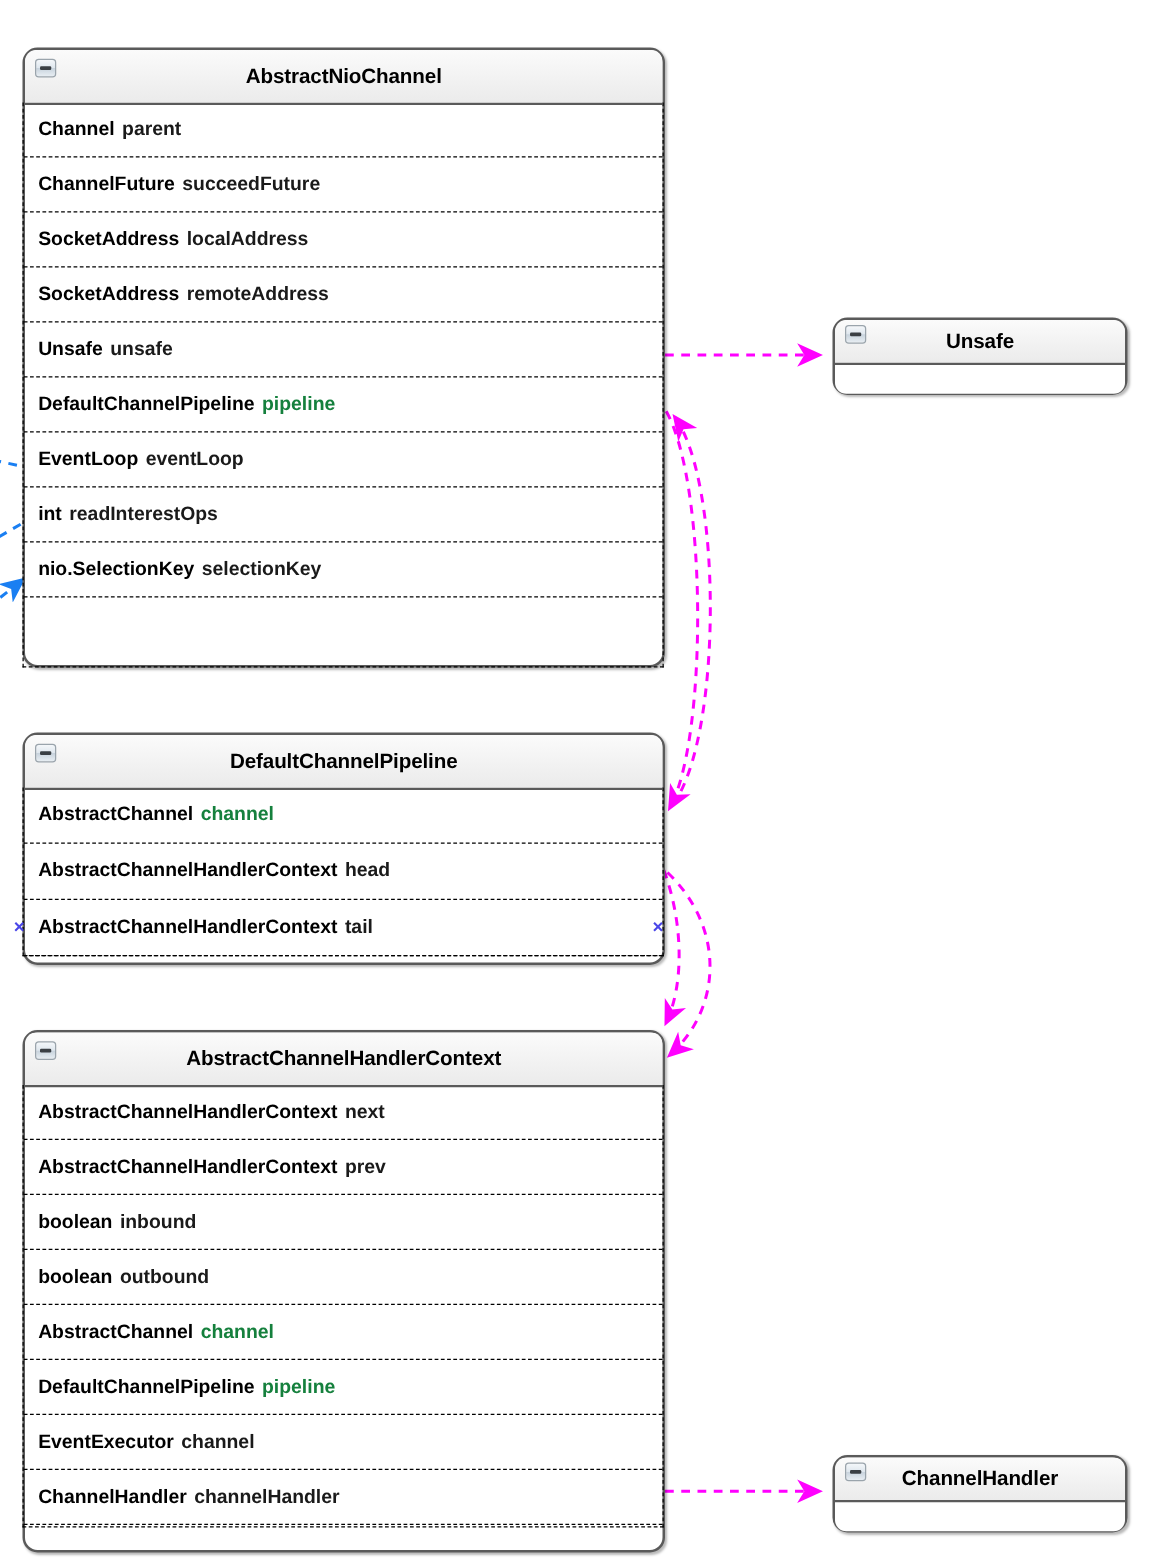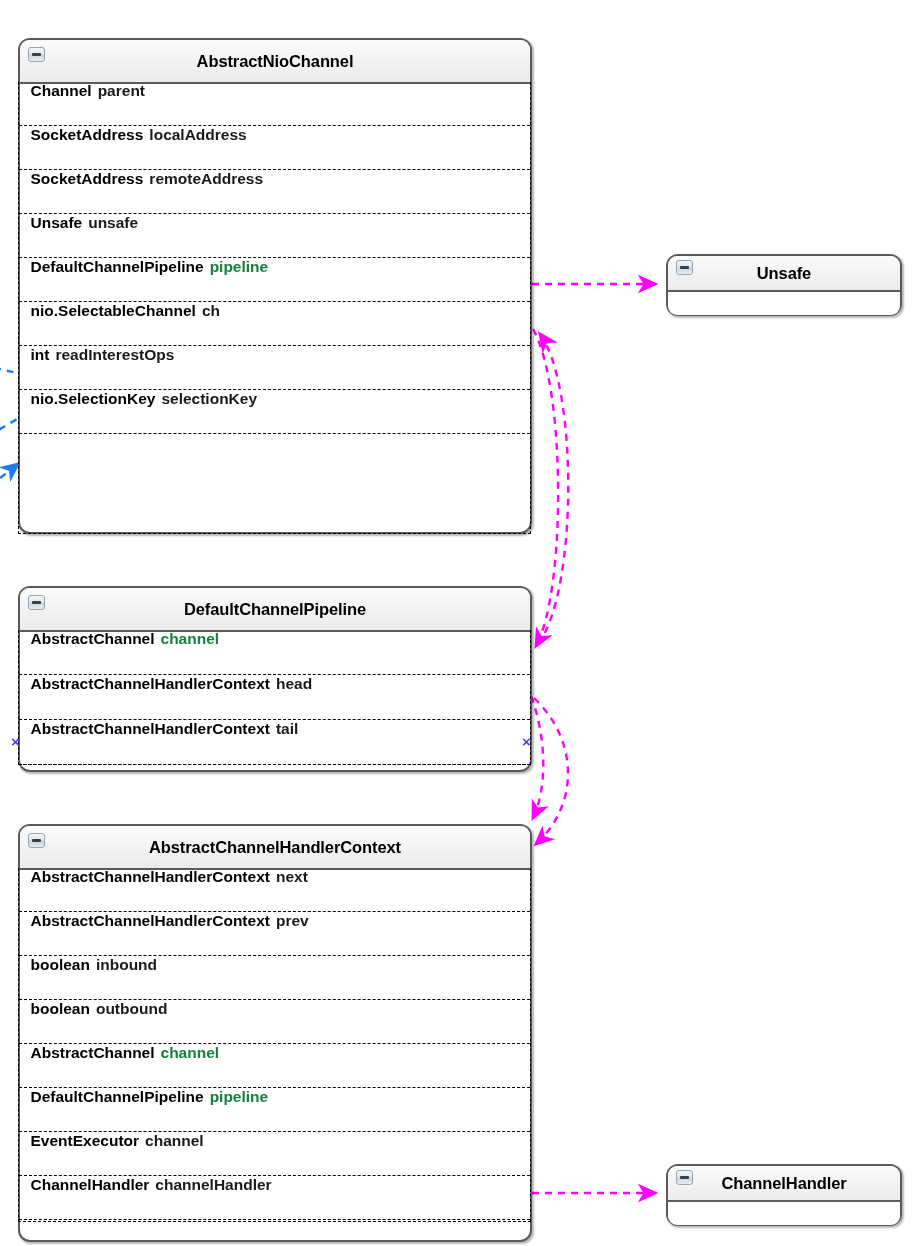--- a/index.html
+++ b/index.html
@@ -80,20 +80,21 @@
     border: 1.8px dashed #000000;
     border-top: none;
     background: transparent;
   }
   .attr-row {
     position: relative;
     box-sizing: border-box;
     height: 44px;
     border-bottom: 1.8px dashed #000000;
     display: flex;
+    align-items: center;
     padding-left: 12px;
     white-space: nowrap;
     font-size: 15.5px;
     color: #111111;
   }
   .attr-row:last-child { border-bottom: 1.8px dashed #000000; }
   .attr-type {
     font-weight: bold;
     color: #000000;
     margin-right: 6px;
@@ -166,38 +167,42 @@
           <span class="bar"></span>
         </span>
       <span class="uml-title">AbstractNioChannel</span>
     </div>
     <div class="attrs" style="height:452px;">
       <div class="attr-row">
         <span class="attr-type">Channel</span>
           <span class="attr-name">parent</span>
       </div>
       <div class="attr-row">
+        <span class="attr-type">ChannelFuture</span>
+          <span class="attr-name">succeedFuture</span>
+      </div>
+      <div class="attr-row">
         <span class="attr-type">SocketAddress</span>
           <span class="attr-name">localAddress</span>
       </div>
       <div class="attr-row">
         <span class="attr-type">SocketAddress</span>
           <span class="attr-name">remoteAddress</span>
       </div>
       <div class="attr-row">
         <span class="attr-type">Unsafe</span>
           <span class="attr-name">unsafe</span>
       </div>
       <div class="attr-row">
         <span class="attr-type">DefaultChannelPipeline</span>
           <span class="attr-name linked">pipeline</span>
       </div>
       <div class="attr-row">
-        <span class="attr-type">nio.SelectableChannel</span>
-          <span class="attr-name">ch</span>
+        <span class="attr-type">EventLoop</span>
+          <span class="attr-name">eventLoop</span>
       </div>
       <div class="attr-row">
         <span class="attr-type">int</span>
           <span class="attr-name">readInterestOps</span>
       </div>
       <div class="attr-row">
         <span class="attr-type">nio.SelectionKey</span>
           <span class="attr-name">selectionKey</span>
       </div>
     </div>

